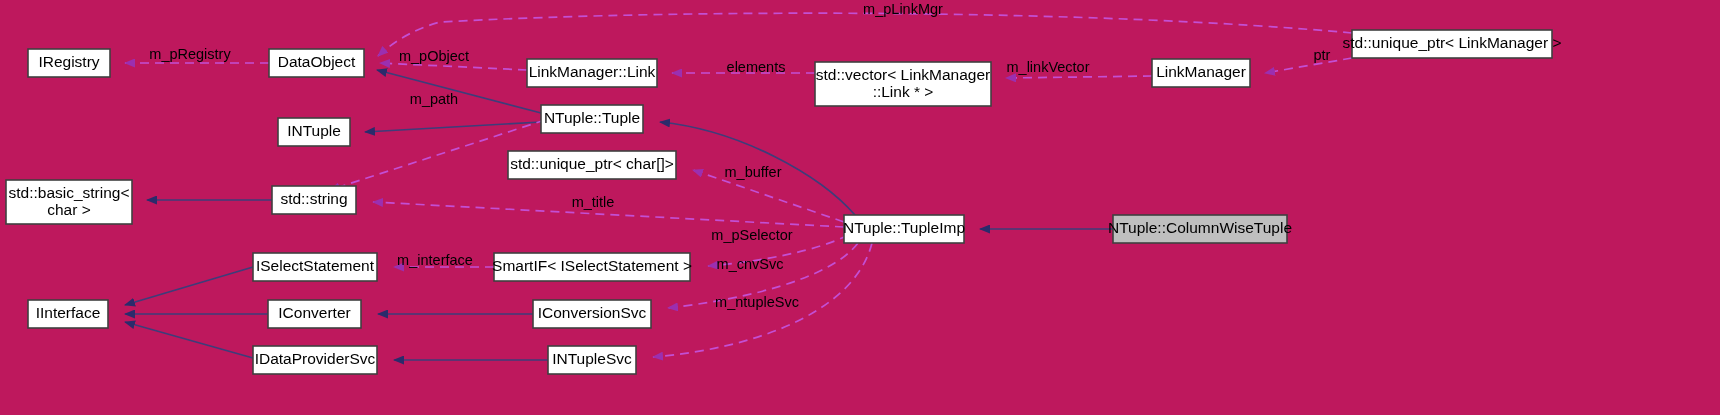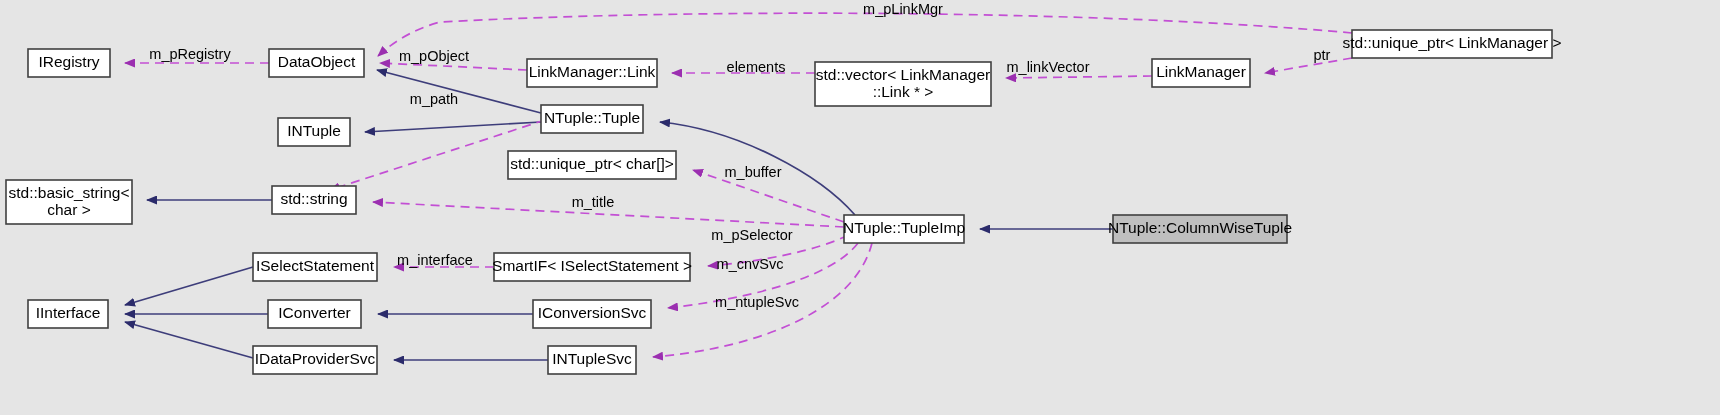--- a/index.html
+++ b/index.html
@@ -1,17 +1,17 @@
 <!DOCTYPE html>
 <html><head>
 <meta charset="utf-8">
 <style>
   html,body{margin:0;padding:0;background:#ffffff;}
   body{font-family:"Liberation Sans","DejaVu Sans",sans-serif;}
-  #diagram-root{position:relative;width:1720px;height:415px;background:#e5e5e5;overflow:hidden;}
+  #diagram-root{position:relative;width:1720px;height:415px;background:#be185d;overflow:hidden;}
   svg#graph{position:absolute;left:0;top:0;width:1720px;height:415px;}
   .node-rect{fill:#ffffff;stroke:#404040;stroke-width:1.6;}
   .node-rect.highlight{fill:#bfbfbf;stroke:#404040;stroke-width:1.6;}
   .node-label{font-family:"Liberation Sans","DejaVu Sans",sans-serif;font-size:15.5px;fill:#000000;text-anchor:middle;dominant-baseline:middle;}
   .edge-inherit{stroke:#3d3d7a;stroke-width:1.7;fill:none;}
   .edge-usage{stroke:#c34fd4;stroke-width:1.7;fill:none;stroke-dasharray:9 6;}
   .edge-label{font-family:"Liberation Sans","DejaVu Sans",sans-serif;font-size:14.5px;fill:#000000;text-anchor:middle;dominant-baseline:middle;}
 </style>
 </head>
 <body>

